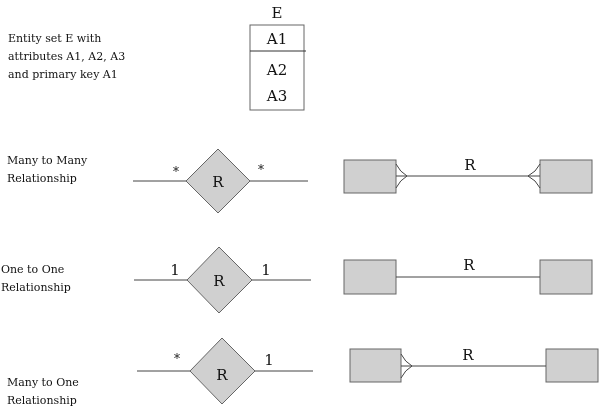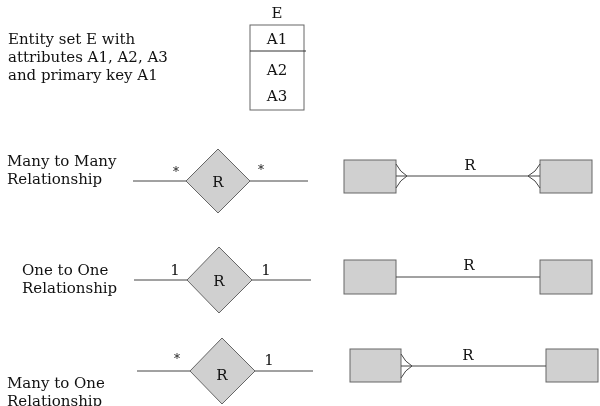--- a/index.html
+++ b/index.html
@@ -1,29 +1,29 @@
 <!DOCTYPE html>
 <html><head>
 <meta charset="utf-8">
 <style>
   html, body { margin: 0; padding: 0; background: #ffffff; }
   body { width: 600px; height: 406px; position: relative; overflow: hidden; font-family: "DejaVu Serif", "Liberation Serif", serif; color: #111; }
-  .lbl { position: absolute; font-size: 15px; line-height: 18px; white-space: pre-line; }
+  .lbl { position: absolute; font-size: 11px; line-height: 18px; white-space: pre-line; }
   svg { position: absolute; left: 0; top: 0; }
   svg text { font-family: "DejaVu Serif", "Liberation Serif", serif; fill: #111; }
 </style>
 </head>
 <body>
 
 <div class="lbl" style="left:8px; top:30px;">Entity set E with
 attributes A1, A2, A3
 and primary key A1</div>
 <div class="lbl" style="left:7px; top:152px;">Many to Many
 Relationship</div>
-<div class="lbl" style="left:22px; top:261px;">One to One
+<div class="lbl" style="left:1px; top:261px;">One to One
 Relationship</div>
 <div class="lbl" style="left:7px; top:352px;margin-top:22px;">Many to One
 Relationship</div>
 
 <svg width="600" height="406" viewBox="0 0 600 406">
 
   <g>
     <text x="277" y="18" font-size="15" text-anchor="middle">E</text>
     <rect x="250" y="25" width="54" height="85" fill="#ffffff" stroke="#666" stroke-width="1"></rect>
     <line x1="250" y1="51" x2="306" y2="51" stroke="#333" stroke-width="1"></line>

